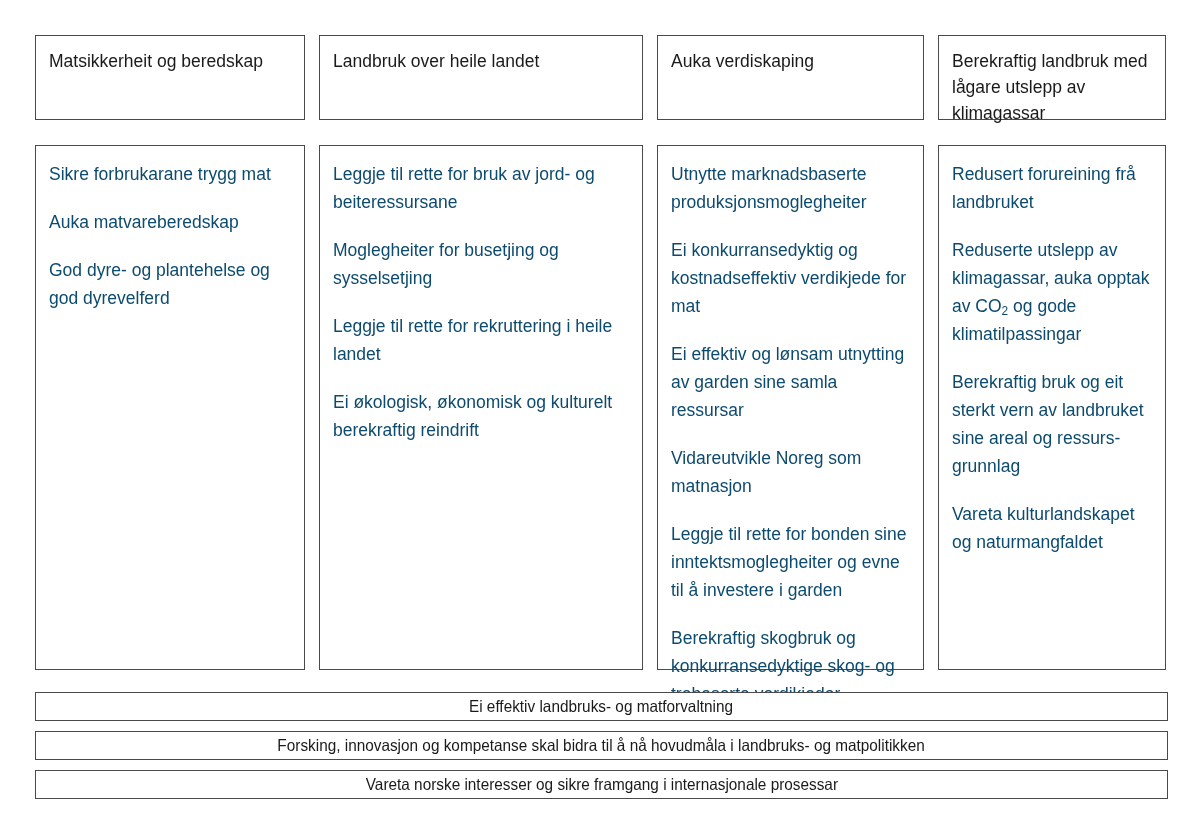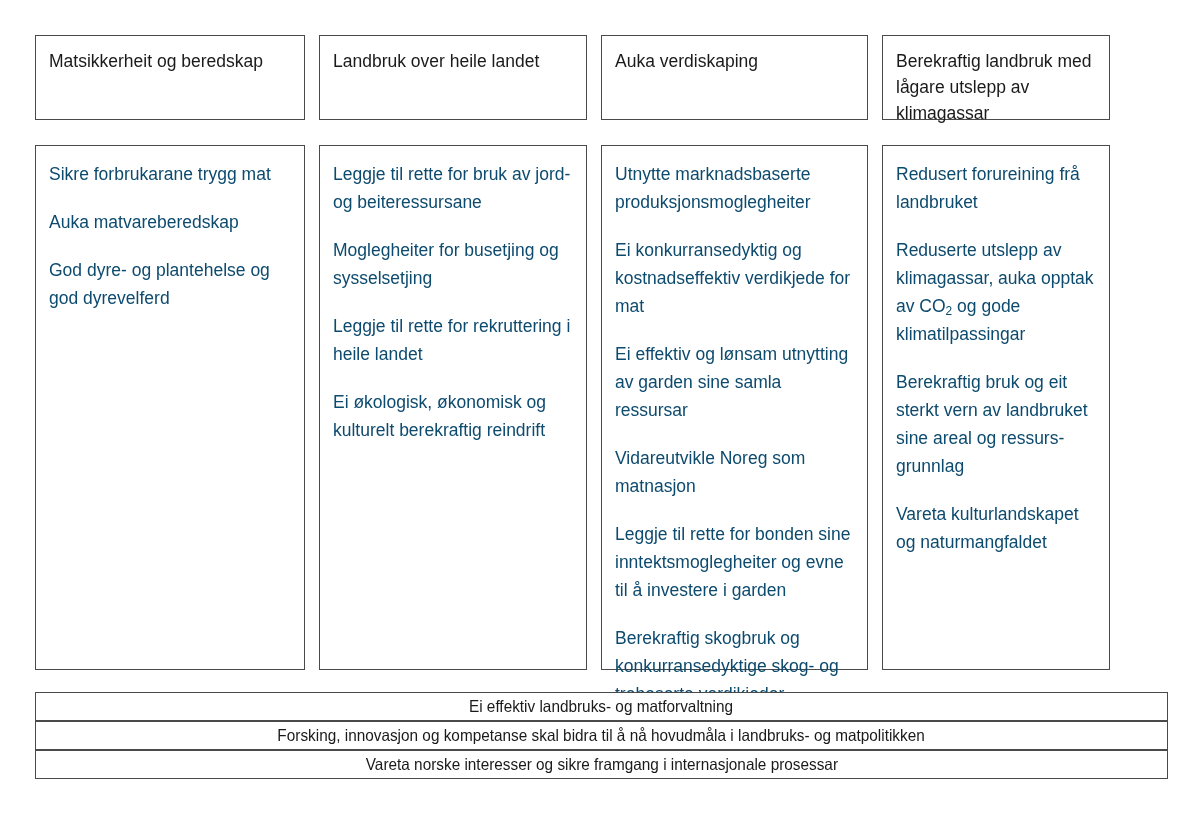--- a/index.html
+++ b/index.html
@@ -36,21 +36,21 @@
   }
 
   .column {
     display: flex;
     flex-direction: column;
     gap: 25px;
   }
 
   
   .col-1 { width: 270px; }
-  .col-2 { width: 268px; }
+  .col-2 { width: 324px; }
   .col-3 { width: 267px; }
   .col-4 { width: 228px; }
 
   .goal-box {
     box-sizing: border-box;
     border: 1px solid #4a4a4a;
     background: #ffffff;
     height: 85px;
     padding: 12px 14px 0 13px;
     font-size: 17.5px;
@@ -85,20 +85,21 @@
   }
 
   
   .footer-bars {
     position: absolute;
     left: 35px;
     top: 692px;
     width: 1133px;
     display: flex;
     flex-direction: column;
+    gap: 10px;
   }
 
   .footer-bar {
     box-sizing: border-box;
     border: 1px solid #4a4a4a;
     background: #ffffff;
     height: 29px;
     display: flex;
     align-items: center;
     justify-content: center;

